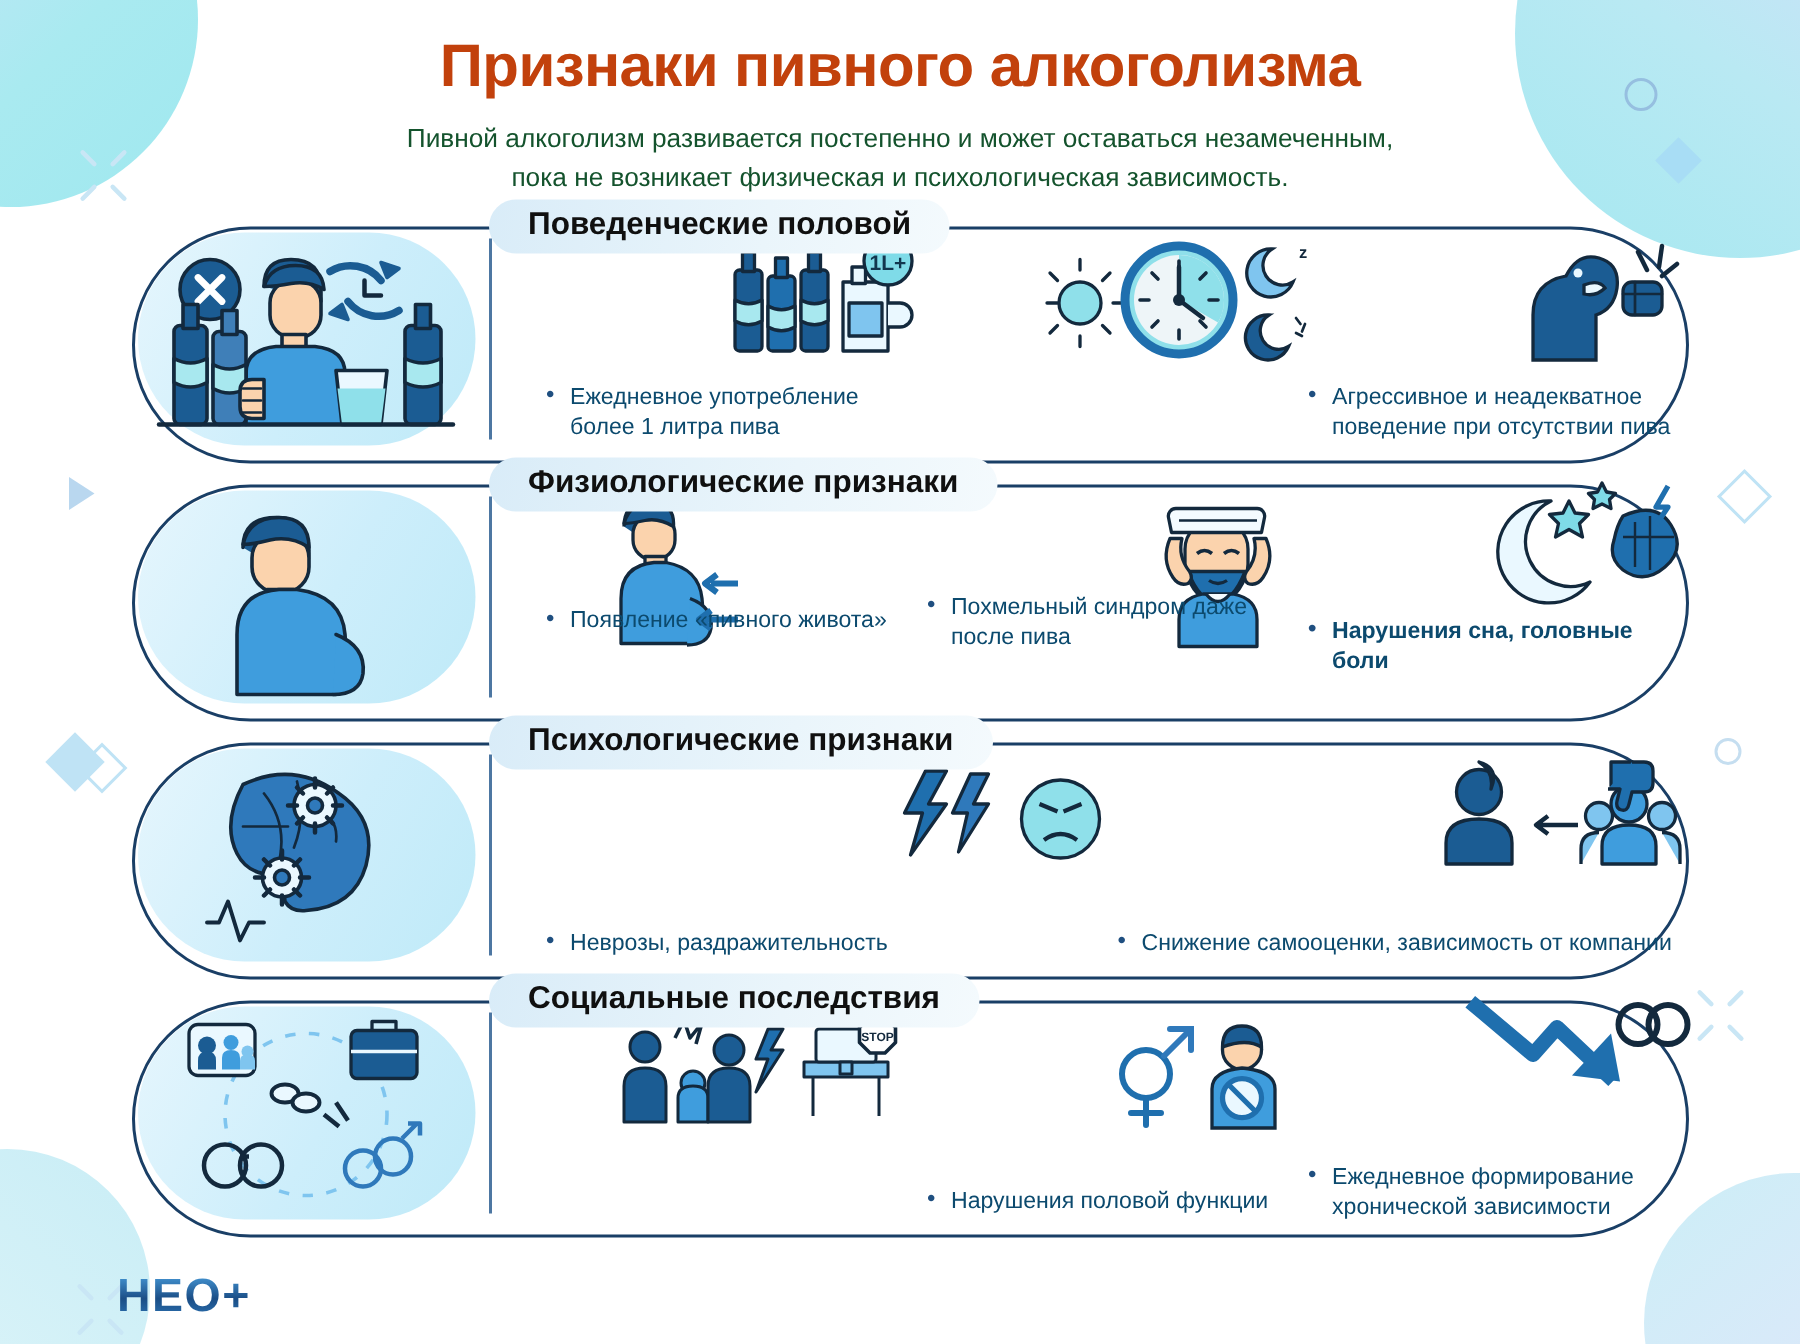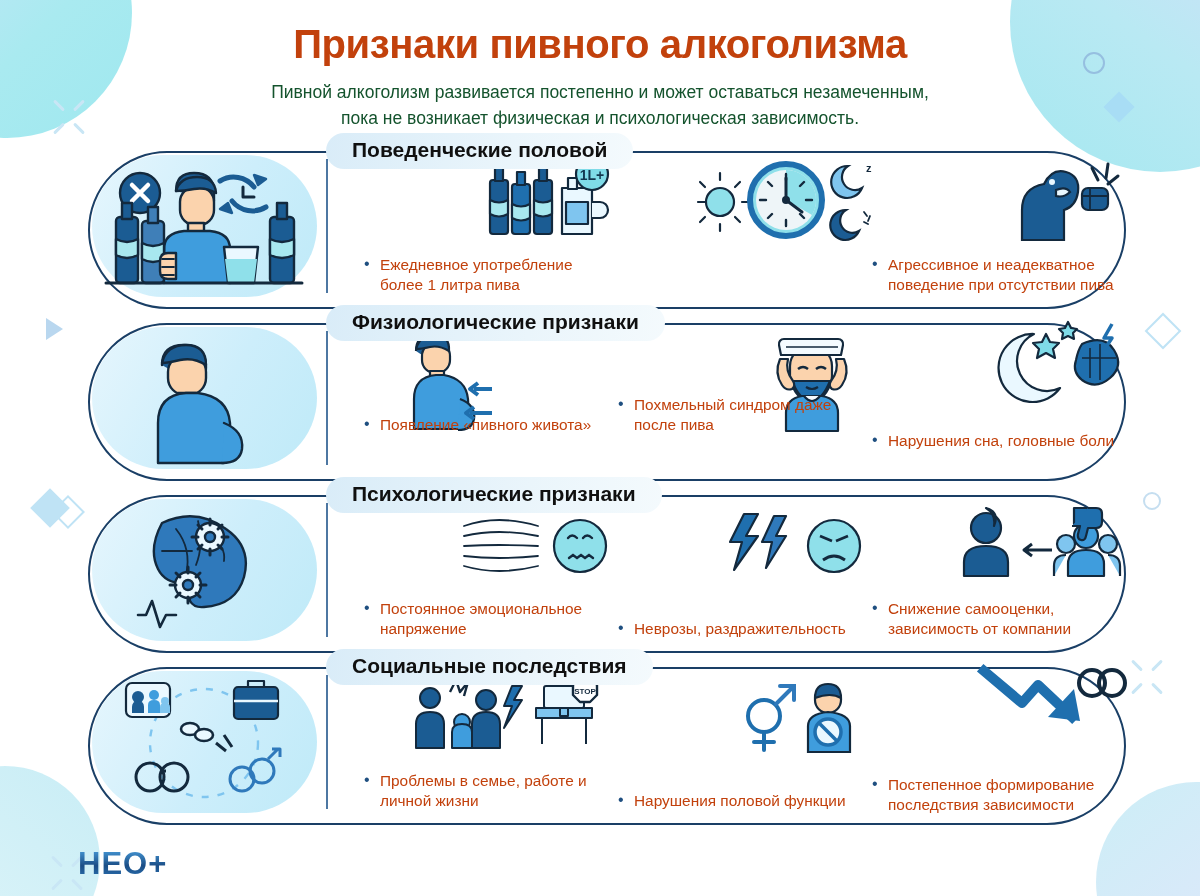--- a/index.html
+++ b/index.html
@@ -86,21 +86,21 @@
     position:absolute; left:300px; right:22px; top:8px; bottom:6px;
     display:flex; align-items:flex-end;
   }
   .item { flex:1; position:relative; height:100%; padding:0 6px; }
   .item-icon {
     position:absolute; top:6px; height:84px; width:100%;
     display:flex; align-items:center; justify-content:flex-end;
   }
   .item-text {
     position:absolute; bottom:8px; left:6px; right:4px;
-    font-size:15.4px; line-height:1.28; color:#c2410c;
+    font-size:15.4px; line-height:1.28; color:#0c4a6e;
     padding-left:16px;
   }
   .item-text::before {
     content:"•"; position:absolute; left:0; top:-1px;
     color:#1f4f80; font-size:16px;
   }
   .item.low .item-text { bottom:30px; }
   .item.lower .item-text { bottom:46px; }
 
   
@@ -296,21 +296,21 @@
               <rect x="48" y="18" width="28" height="30" rx="13" fill="#fbd3ad"></rect>
               <path d="M42 24 q4-14 18-14 q16 0 15 16 q-10-6-19-4 q-9 2-14 2z" fill="#1b5c93"></path>
               <path d="M56 46 h14 v10 h-14z" fill="#fbd3ad"></path>
               <path d="M40 104 v-30 q0-22 22-24 h8 q22 4 24 24 q2 18-4 30z" fill="#3f9ddd"></path>
               <path d="M86 74 q16 6 14 20 q-2 11-16 11" fill="#3f9ddd"></path>
               <path d="M118 64 h-18 M104 58 l-8 6 l8 6" stroke="#1f6fae" stroke-width="4"></path>
               <path d="M118 88 h-22 M100 82 l-8 6 l8 6" stroke="#1f6fae" stroke-width="4"></path>
             </g>
           </svg>
         </div>
-        <div class="item-text" style="bottom:40px;">Появление «пивного живота»</div>
+        <div class="item-text" style="bottom:51px;">Появление «пивного живота»</div>
       </div>
 
       <div class="item low">
         <div class="item-icon" style="top:2px;height:108px;">
           <svg width="120" height="108" viewBox="0 0 120 108">
             <g stroke="#13293d" stroke-width="2.2" fill="none" stroke-linejoin="round">
               <rect x="38" y="22" width="42" height="48" rx="19" fill="#fbd3ad"></rect>
               <path d="M38 54 q6 22 21 22 q15 0 21 -22 q-2 14-21 14 q-19 0-21-14z" fill="#1b5c93"></path>
               <path d="M40 56 q8 20 19 20 q11 0 19-20z" fill="#1f6fae"></path>
               <path d="M46 44 q5-4 10 0 M64 44 q5-4 10 0" stroke="#13293d" stroke-width="2.4"></path>
@@ -333,21 +333,21 @@
             <g stroke="#13293d" stroke-width="2.2" fill="none" stroke-linejoin="round">
               <path d="M48 16 a34 34 0 1 0 26 54 a28 28 0 0 1 -26 -54z" fill="#eaf8ff"></path>
               <path d="M60 16 l4 8 l9 1 l-6 6 l2 9 l-9-5 l-9 5 l2-9 l-6-6 l9-1z" fill="#7fdbe8"></path>
               <path d="M82 4 l3 6 l6 1 l-4 4 l1 6 l-6-3 l-6 3 l1-6 l-4-4 l6-1z" fill="#7fdbe8"></path>
               <path d="M96 26 q22-10 32 6 q10 16-4 28 q-14 12-28 2 q-10-8-6-20 q2-10 6-16z" fill="#1f6fae"></path>
               <path d="M104 30 v30 M114 26 v36 M96 40 h34" stroke="#13293d" stroke-width="1.6"></path>
               <path d="M126 6 l-8 14 h8 l-8 12" stroke="#1f6fae" stroke-width="3.5" fill="none"></path>
             </g>
           </svg>
         </div>
-        <div class="item-text" style="bottom:24px;">Нарушения сна, головные боли</div>
+        <div class="item-text" style="bottom:24px;font-weight:bold;">Нарушения сна, головные боли</div>
       </div>
     </div>
   </div>
 
   <div class="section">
     <div class="card"></div>
     <div class="card-illu">
       <svg width="225" height="142" viewBox="0 0 225 142">
         <g stroke="#13293d" stroke-width="2.4" fill="none" stroke-linejoin="round" stroke-linecap="round">
           <path d="M70 24 q34-16 64 6 q26 18 18 48 q-8 28-40 30 q-10 1-14-6 l-2-18 q-22 2-30-14 q-10-20 4-46z" fill="#2f79bb"></path>
@@ -359,33 +359,20 @@
           <path d="M96 68 v6 M96 98 v6 M78 86 h6 M108 86 h6 M84 74 l4 4 M104 94 l4 4 M108 74 l-4 4 M88 94 l-4 4" stroke="#13293d" stroke-width="3"></path>
           <circle cx="96" cy="86" r="5" fill="#2f79bb" stroke="#13293d"></circle>
           <path d="M46 116 l8 0 l6-14 l8 26 l6-12 h10" stroke="#13293d" stroke-width="2.6" fill="none"></path>
         </g>
       </svg>
     </div>
     <div class="card-divider"></div>
     <div class="badge">Психологические признаки</div>
 
     <div class="items">
-      <div class="item">
-        <div class="item-icon">
-          <svg width="160" height="82" viewBox="0 0 160 82">
-            <g stroke="#13293d" stroke-width="1.8" fill="none" stroke-linecap="round">
-              <path d="M6 24 q34 -12 74 0 M6 34 q34 -8 74 0 M6 44 q34 -2 74 0 M6 54 q34 4 74 0 M6 64 q34 10 74 0"></path>
-              <circle cx="122" cy="44" r="26" fill="#8fe0ea" stroke="#13293d" stroke-width="2.2"></circle>
-              <path d="M110 36 q4-5 9 0 M125 36 q4-5 9 0" stroke="#13293d" stroke-width="2.4"></path>
-              <path d="M111 56 l4-3 l4 3 l4-3 l4 3 l4-3 l4 3" stroke="#13293d" stroke-width="2.4"></path>
-            </g>
-          </svg>
-        </div>
-        <div class="item-text">Постоянное эмоциональное напряжение</div>
-      </div>
 
       <div class="item">
         <div class="item-icon">
           <svg width="150" height="82" viewBox="0 0 150 82">
             <g stroke="#13293d" stroke-width="2.2" fill="none" stroke-linejoin="round">
               <path d="M22 12 l-14 28 h12 l-8 28 l24 -34 h-12 l12 -22z" fill="#1f6fae"></path>
               <path d="M52 14 l-12 26 h10 l-6 26 l20 -32 h-10 l10 -20z" fill="#2f79bb"></path>
               <circle cx="112" cy="44" r="26" fill="#8fe0ea" stroke="#13293d"></circle>
               <path d="M98 34 l12 5 M126 34 l-12 5" stroke="#13293d" stroke-width="2.8"></path>
               <path d="M101 58 q11 -8 22 0" stroke="#13293d" stroke-width="2.8"></path>
@@ -467,21 +454,20 @@
               <path d="M104 12 l-8 20 h8 l-8 22 l18 -28 h-8 l8 -14z" fill="#1f6fae"></path>
               <rect x="128" y="34" width="56" height="10" fill="#7fc5ef"></rect>
               <path d="M134 44 v26 M178 44 v26"></path>
               <rect x="136" y="12" width="40" height="22" rx="2" fill="#eaf8ff"></rect>
               <path d="M152 34 h8 v8 h-8z" fill="#7fc5ef"></path>
               <path d="M172 4 l10 0 l7 7 v10 l-7 7 h-10 l-7-7 v-10z" fill="#fff" stroke="#13293d" stroke-width="2.4"></path>
               <text x="177" y="20" font-size="8" font-weight="bold" fill="#13293d" stroke="none" text-anchor="middle" font-family="Liberation Sans, sans-serif">STOP</text>
             </g>
           </svg>
         </div>
-        <div class="item-text">Проблемы в семье, работе и личной жизни</div>
       </div>
 
       <div class="item">
         <div class="item-icon">
           <svg width="140" height="82" viewBox="0 0 140 82">
             <g stroke="#1f6fae" stroke-width="4" fill="none" stroke-linecap="round">
               <circle cx="32" cy="42" r="16"></circle>
               <path d="M32 58 v18 M22 68 h20"></path>
               <path d="M44 30 l16 -16 M48 12 h14 v14" stroke="#2f79bb"></path>
               <g stroke="#13293d" stroke-width="2.2">
@@ -501,20 +487,20 @@
         <div class="item-icon" style="top:-6px;height:70px;">
           <svg width="150" height="70" viewBox="0 0 150 70">
             <g fill="none" stroke="#1f6fae" stroke-width="10" stroke-linejoin="round" stroke-linecap="square">
               <path d="M8 10 L46 42 L62 24 L96 56"></path>
               <path d="M98 28 l6 32 l-32 -4z" fill="#1f6fae" stroke="none"></path>
               <circle cx="116" cy="22" r="13" stroke="#13293d" stroke-width="4" fill="none"></circle>
               <circle cx="136" cy="22" r="13" stroke="#13293d" stroke-width="4" fill="none"></circle>
             </g>
           </svg>
         </div>
-        <div class="item-text" style="bottom:4px;">Постепенное формирование последствия зависимости</div>
+        <div class="item-text" style="bottom:4px;">Ежедневное формирование хронической зависимости</div>
       </div>
     </div>
   </div>
 
 </div>
 
 <div class="logo">НЕО+</div>
 
 </body></html>

